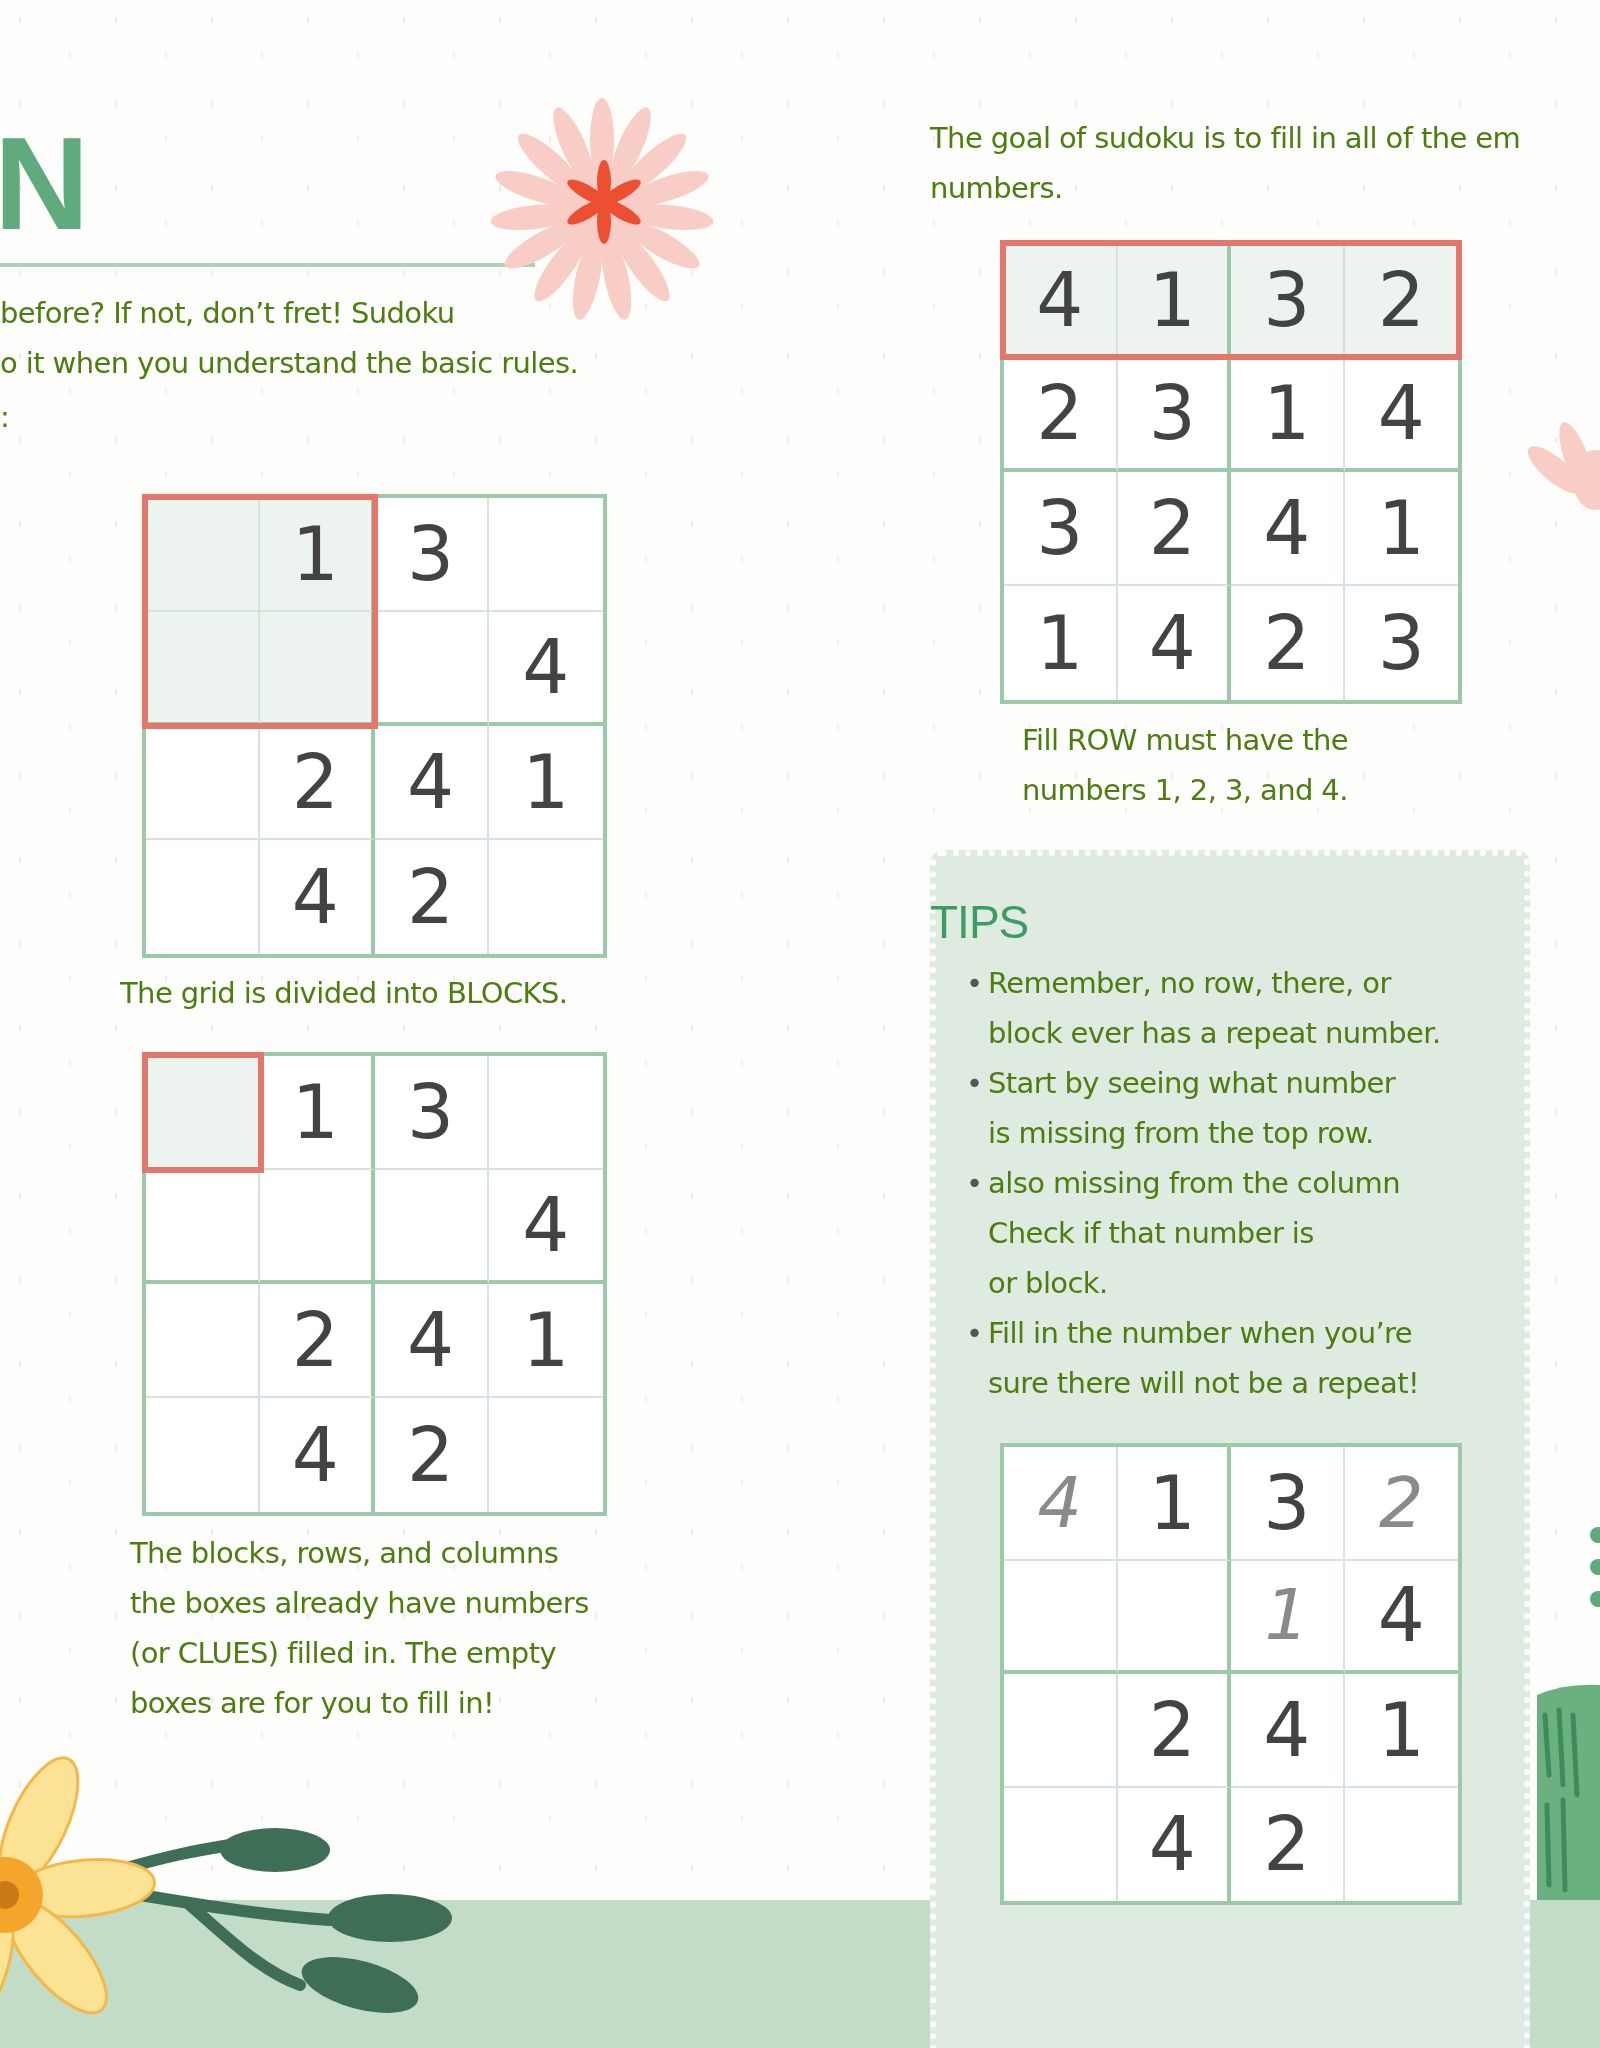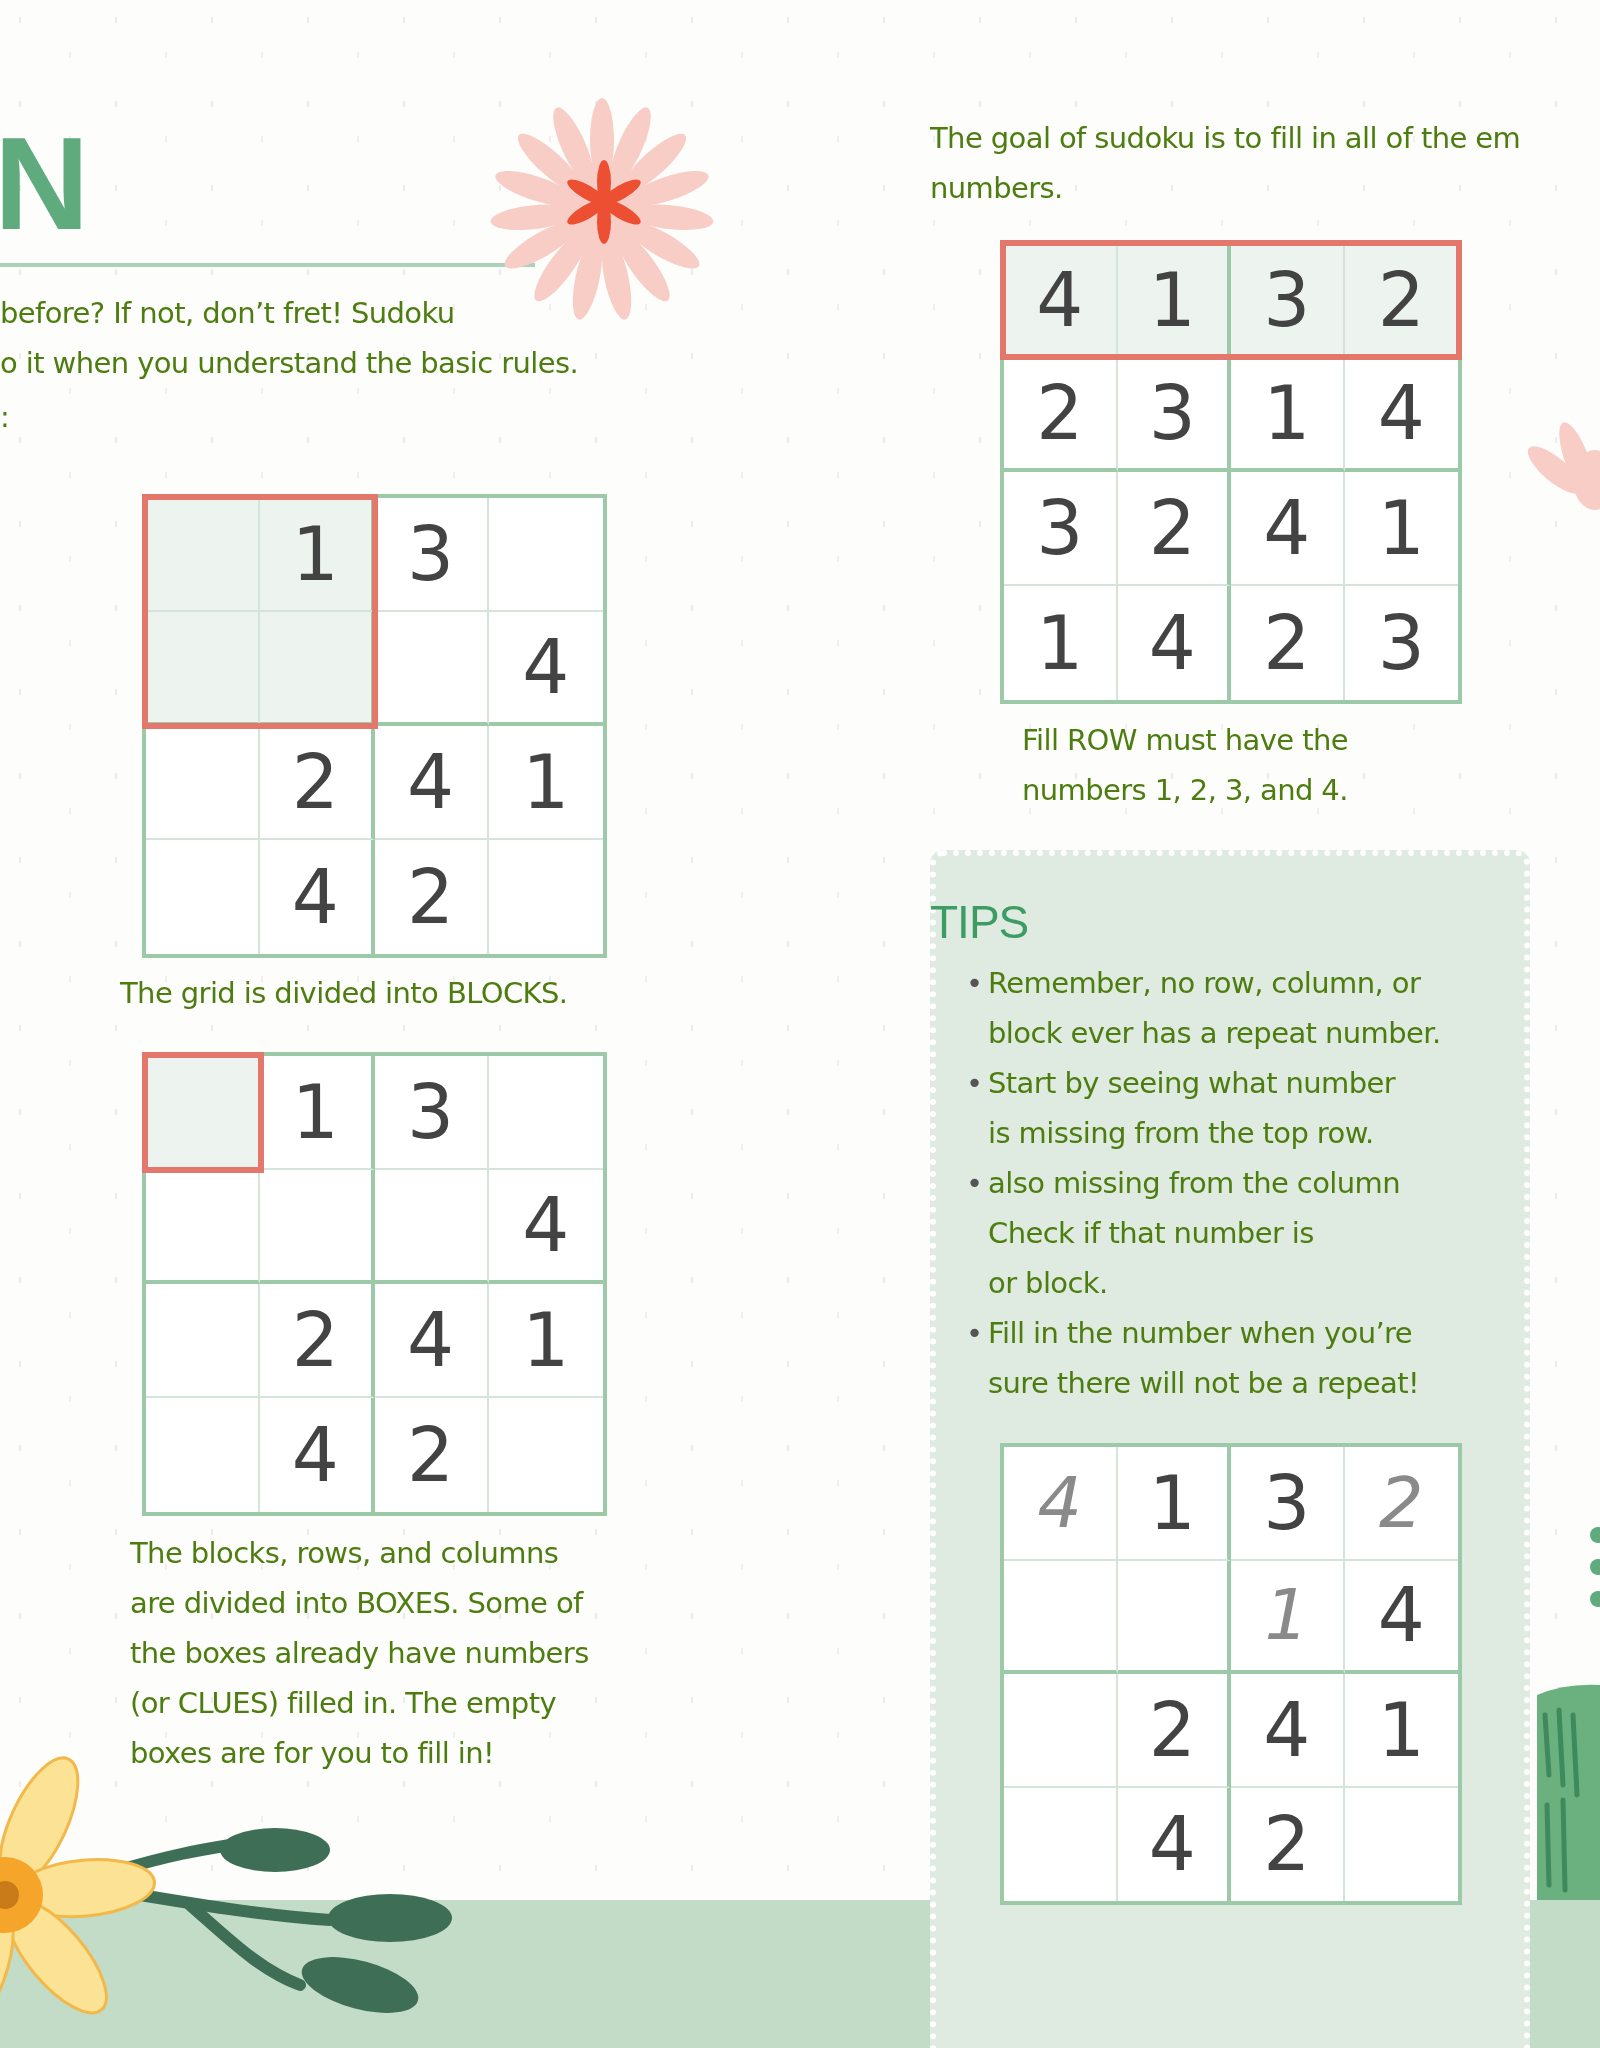--- a/index.html
+++ b/index.html
@@ -173,21 +173,20 @@
     <div class="cell c2 r2">4</div>
     <div class="cell c3 r2">1</div>
     <div class="cell c0 r3"></div>
     <div class="cell c1 r3">4</div>
     <div class="cell c2 r3">2</div>
     <div class="cell c3 r3"></div>
   </div>
 <div class="red-frame" style="left:142px;top:1052px;width:122px;height:121px"></div>
 <div class="abs body-text" style="left:130px;top:1528px">
   <div>The blocks, rows, and columns</div>
-  <div>are divided into BOXES. Some of</div>
   <div>the boxes already have numbers</div>
   <div>(or CLUES) filled in. The empty</div>
   <div>boxes are for you to fill in!</div>
 </div>
 
 <div class="grid" id="grid-solved" style="left:1000px;top:240px;width:462px;height:464px">
     <div class="cell c0 r0 hl">4</div>
     <div class="cell c1 r0 hl">1</div>
     <div class="cell c2 r0 hl">3</div>
     <div class="cell c3 r0 hl">2</div>
@@ -208,21 +207,21 @@
 <div class="abs body-text" style="left:1022px;top:715px">
   <div>Fill ROW must have the</div>
   <div>numbers 1, 2, 3, and 4.</div>
 </div>
 
 <div class="tips-box"></div>
 <div class="tips-title">TIPS</div>
 <div class="abs body-text" style="left:988px;top:958px">
   <ul class="tips-list">
     <li>
-      <div>Remember, no row, column, or</div>
+      <div>Remember, no row, there, or</div>
       <div>block ever has a repeat number.</div>
     </li>
     <li>
       <div>Start by seeing what number</div>
       <div>is missing from the top row.</div>
     </li>
     <li>
       <div>also missing from the column</div>
       <div>Check if that number is</div>
       <div>or block.</div>

